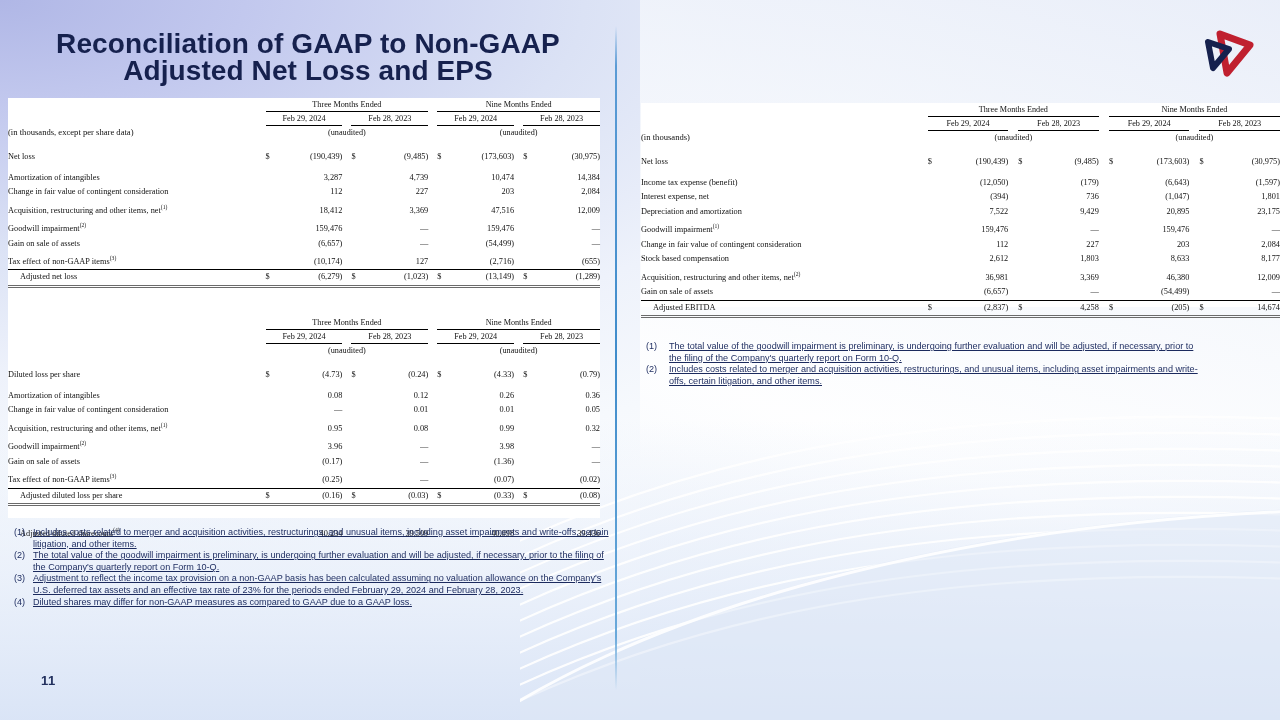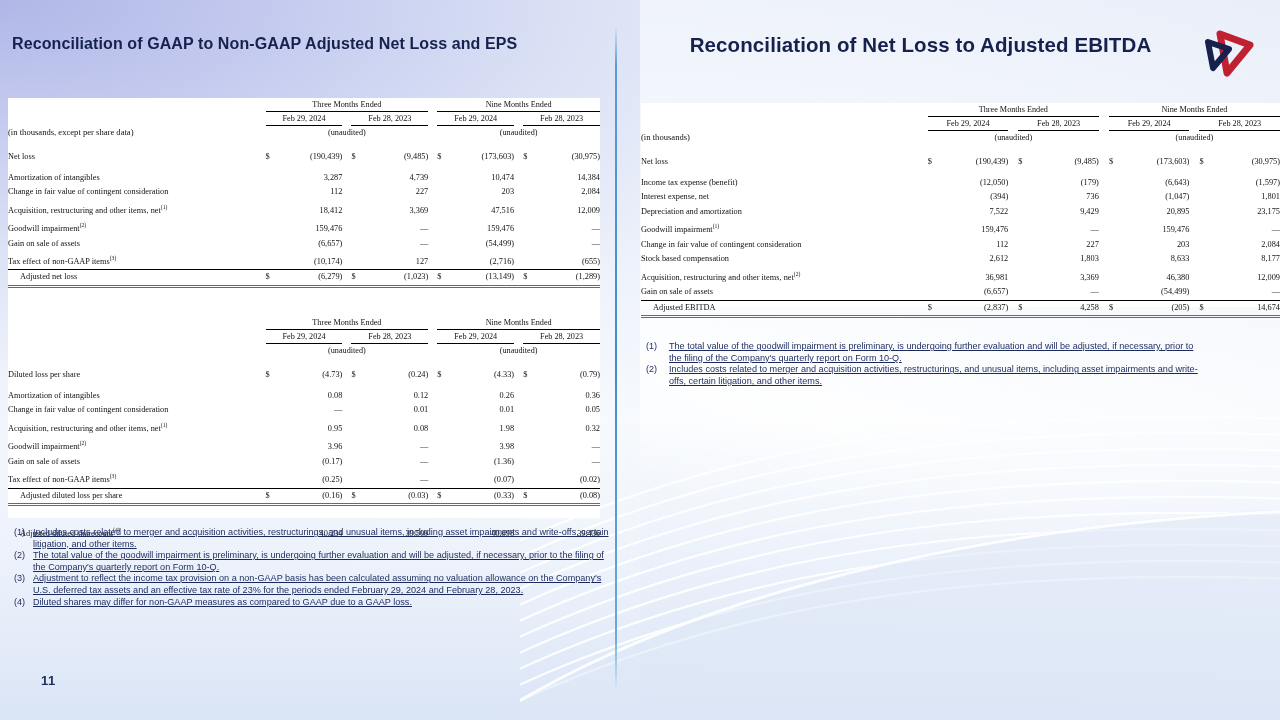--- a/index.html
+++ b/index.html
@@ -33,22 +33,22 @@
   
   .divider{
     position:absolute;left:615px;top:26px;width:2px;height:664px;
     background:linear-gradient(180deg, rgba(120,165,215,0) 0%, #5b9bd5 6%, #3f8ccb 50%, #6aa9da 92%, rgba(120,165,215,0) 100%);
   }
   
   .title{
     position:absolute;color:#16214e;font-weight:bold;letter-spacing:.1px;
   }
   #title-left{
-    left:12px;top:30px;width:592px;
-    font-size:16px;line-height:27px;
+    left:12px;top:30px;width:592px;text-align:center;
+    font-size:28px;line-height:27px;
   }
   #title-right{
     left:648px;top:31px;width:545px;text-align:center;
     font-size:20.5px;line-height:27px;
   }
   
   #logo{position:absolute;left:1196px;top:28px;width:60px;height:52px;}
   
   .panel{
     position:absolute;background:#ffffff;
@@ -122,21 +122,20 @@
   <div class="divider"></div>
 
   <div id="logo">
     <svg width="60" height="52" viewBox="0 0 60 52">
       <path d="M24 6 L54 17 L31 45 Z" fill="none" stroke="#c0202f" stroke-width="7" stroke-linejoin="round"></path>
       <path d="M12 14 L33 21 L17 40 Z" fill="none" stroke="#16214e" stroke-width="6" stroke-linejoin="round"></path>
     </svg>
   </div>
 
   <div class="title" id="title-left">Reconciliation of GAAP to Non-GAAP Adjusted Net Loss and EPS</div>
-  <div class="title" id="title-right">Reconciliation of Net Loss to Adjusted EBITDA</div>
 
   <div class="panel" id="panel-left">
 
     <table class="fin">
       <colgroup>
         <col style="width:255px">
           <col style="width:13px">
           <col style="width:63px">
         <col style="width:9px">
         <col style="width:13px">
@@ -382,21 +381,21 @@
       </tr>
       <tr>
         <td class="lbl"><span>Acquisition, restructuring and other items, net</span><span class="sup">(1)</span></td>
         <td></td>
             <td class="num">0.95</td>
             <td></td>
         <td></td>
             <td class="num">0.08</td>
             <td></td>
         <td></td>
-            <td class="num">1.98</td>
+            <td class="num">0.99</td>
             <td></td>
         <td></td>
             <td class="num">0.32</td>
       </tr>
       <tr>
         <td class="lbl"><span>Goodwill impairment</span><span class="sup">(2)</span></td>
         <td></td>
             <td class="num">3.96</td>
             <td></td>
         <td></td>

